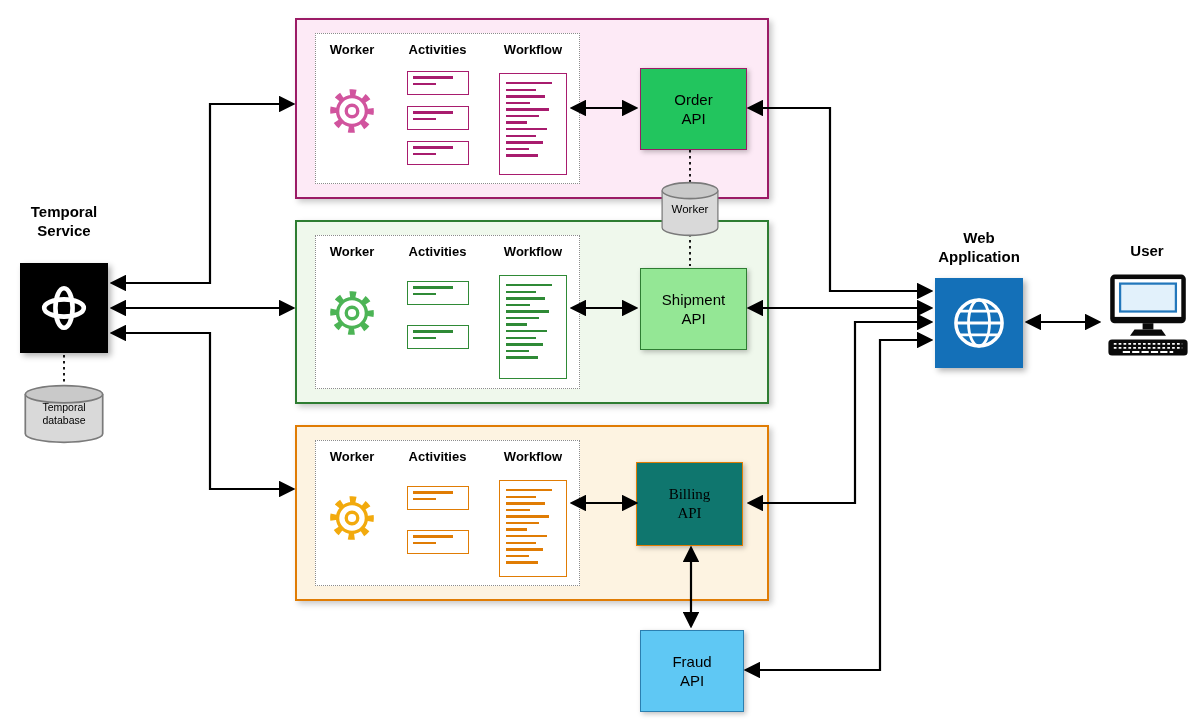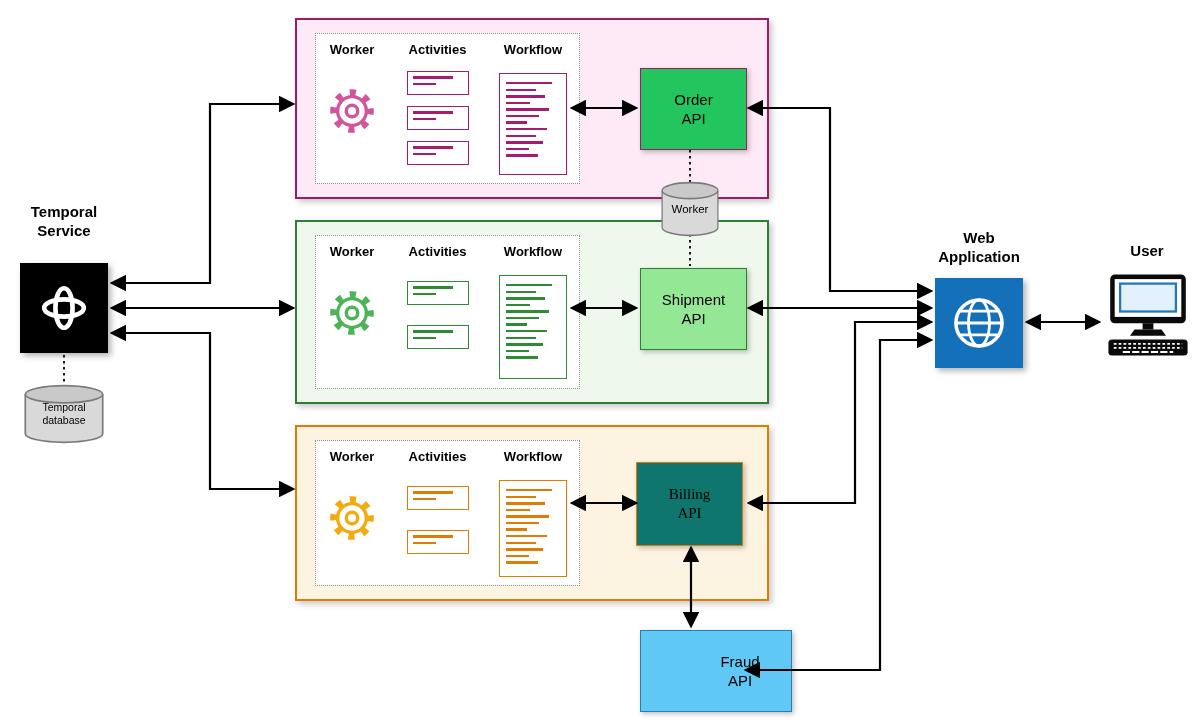--- a/index.html
+++ b/index.html
@@ -50,21 +50,21 @@
   .doc i:nth-child(4){width:45%;}.doc i:nth-child(5){width:80%;}.doc i:nth-child(6){width:62%;}
   .doc i:nth-child(7){width:38%;}.doc i:nth-child(8){width:75%;}.doc i:nth-child(9){width:55%;}
   .doc i:nth-child(10){width:68%;}.doc i:nth-child(11){width:42%;}.doc i:nth-child(12){width:60%;}
 
   
   .api{position:absolute;width:105px;display:flex;align-items:center;justify-content:center;text-align:center;
     font-size:15px;line-height:1.3;border:1.5px solid;box-shadow:2px 2px 5px rgba(0,0,0,.25);z-index:3;white-space:pre-line;}
   .api-order{left:640px;top:68px;height:80px;background:#22c55e;border-color:#9b1b66;}
   .api-shipment{left:640px;top:268px;height:80px;background:#94e795;border-color:#2e7d32;}
   .api-billing{left:636px;top:462px;height:82px;background:#0f766e;border-color:#e07c04;font-family:Liberation Serif, serif;}
-  .api-fraud{left:640px;top:630px;width:102px;height:80px;background:#5fc8f4;border-color:#2b7fb0;padding-left:48px;}
+  .api-fraud{left:640px;top:630px;width:102px;height:80px;background:#5fc8f4;border-color:#2b7fb0;}
 
   
   .web-box{position:absolute;left:935px;top:278px;width:88px;height:90px;background:#1470b8;
     box-shadow:3px 3px 6px rgba(0,0,0,.3);display:flex;align-items:center;justify-content:center;z-index:3;}
   .web-box svg{width:70px;height:70px;}
 
   
   .user-node{position:absolute;left:1103px;top:268px;width:90px;height:96px;z-index:3;}
   .user-node svg{width:100%;height:100%;}
 

